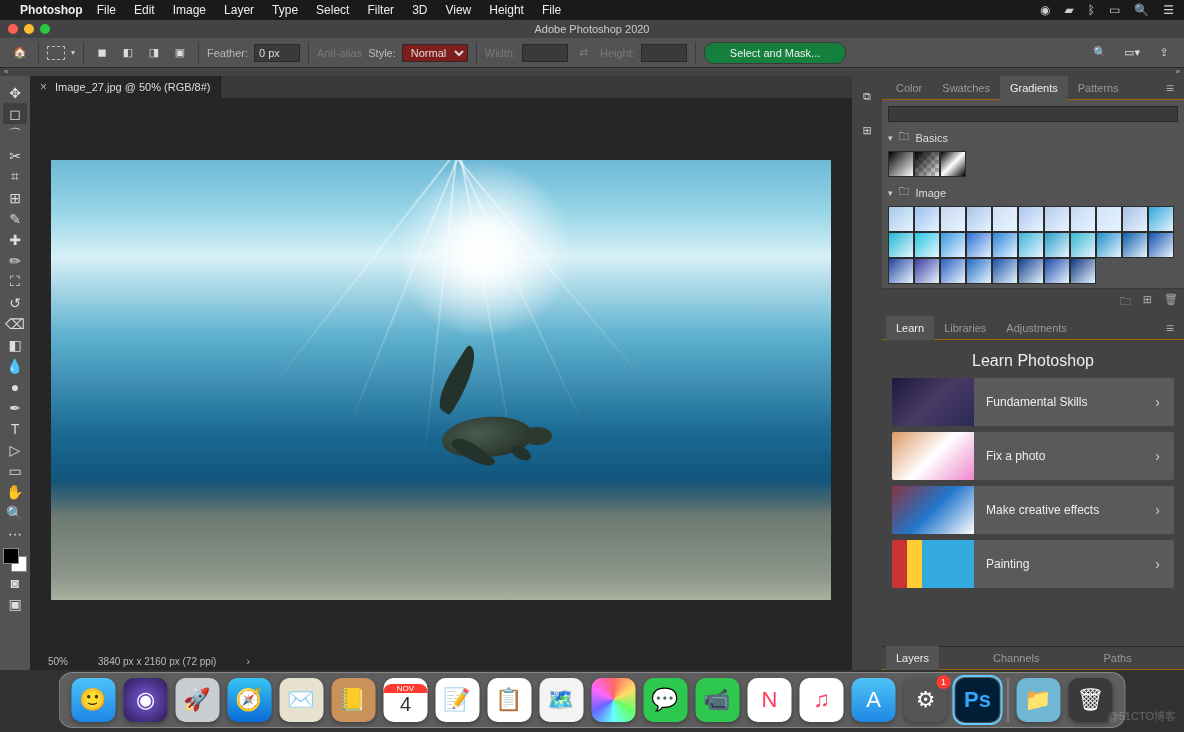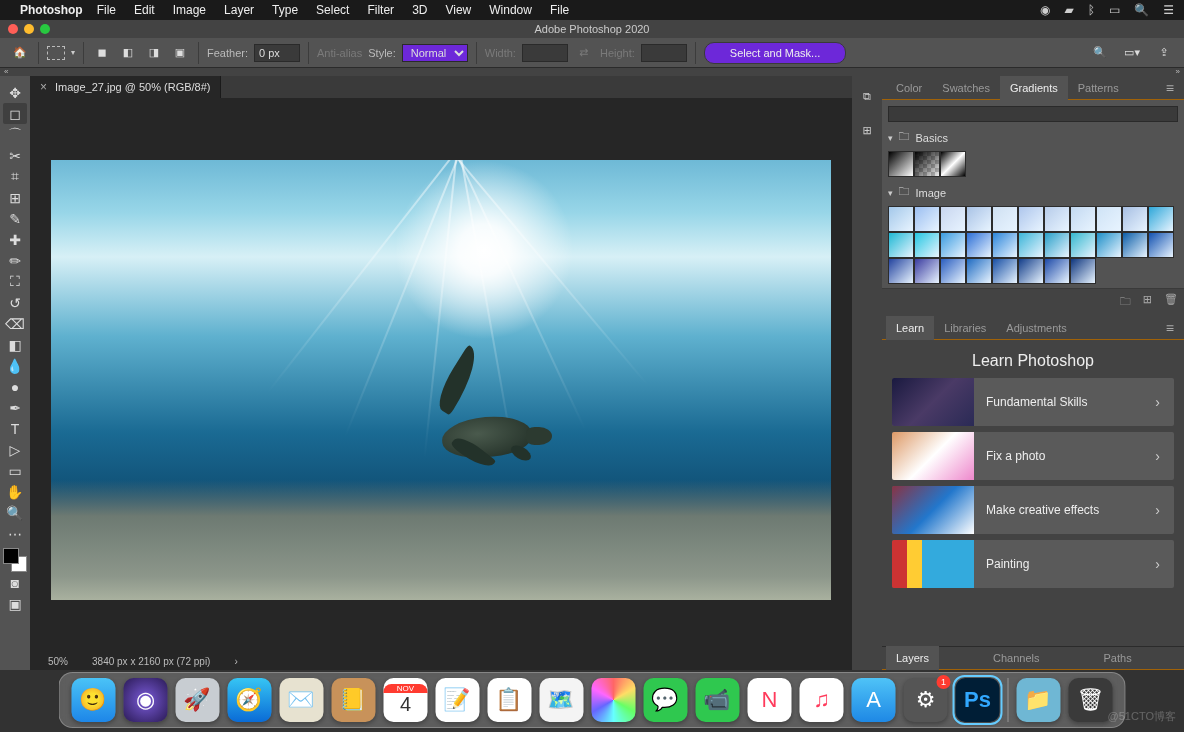--- a/index.html
+++ b/index.html
@@ -13,23 +13,23 @@
 .titlebar { height:18px; background:#434343; display:flex; align-items:center; padding:0 8px; position:relative; }
 .traffic { display:flex; gap:6px; }
 .dot { width:10px; height:10px; border-radius:50%; }
 .dot.r{background:#ff5f57}.dot.y{background:#febc2e}.dot.g{background:#28c840}
 .titlebar .ttl { position:absolute; left:50%; transform:translateX(-50%); color:#ccc; font-size:11px; }
 .optbar { height:30px; background:#535353; display:flex; align-items:center; padding:0 10px; gap:6px; border-bottom:1px solid #2b2b2b; }
 .optbar .ico { width:20px; height:20px; display:flex; align-items:center; justify-content:center; color:#ddd; }
 .optbar .sep { width:1px; height:22px; background:#3c3c3c; margin:0 2px; }
 .optbar .lbl { color:#bbb; font-size:11px; }
 .optbar .field { background:#3a3a3a; border:1px solid #2a2a2a; color:#ddd; height:18px; width:46px; padding:0 4px; font-size:11px; }
-.optbar select { background:#6d28d9; border:1px solid #2a2a2a; color:#ddd; height:18px; font-size:11px; padding:0 4px; }
+.optbar select { background:#7f1d1d; border:1px solid #2a2a2a; color:#ddd; height:18px; font-size:11px; padding:0 4px; }
 .optbar .disabled { color:#7a7a7a; }
-.optbar .btn { background:#6d28d9; border:1px solid #3a3a3a; color:#eee; height:22px; padding:0 25px; font-size:11px; border-radius:10px; }
+.optbar .btn { background:#15803d; border:1px solid #3a3a3a; color:#eee; height:22px; padding:0 25px; font-size:11px; border-radius:10px; }
 .optbar .right { margin-left:auto; display:flex; gap:12px; align-items:center; }
 .collapse-strip { height:8px; background:#434343; position:relative; }
 .collapse-strip .chev { position:absolute; font-size:8px; color:#bbb; top:-1px; }
 .collapse-strip .cl { left:4px; } .collapse-strip .cr { right:4px; }
 .workspace { display:flex; height:594px; }
 .toolbar { width:30px; background:#535353; display:flex; flex-direction:column; align-items:center; padding-top:6px; }
 .tool { width:24px; height:21px; display:flex; align-items:center; justify-content:center; color:#ddd; font-size:14px; border-radius:2px; }
 .tool.sel { background:#3f3f3f; }
 .swatches { margin-top:4px; position:relative; width:24px; height:24px; }
 .sw-b { position:absolute; width:16px; height:16px; background:#fff; border:1px solid #888; right:0; bottom:0; }
@@ -42,21 +42,21 @@
 .canvas-img { width:780px; height:440px; position:relative; overflow:hidden; background:linear-gradient(180deg,#6eb9d6 0%,#98d6e8 12%,#d7f0f6 22%,#5fb1cf 40%,#1a6a93 62%,#0c4468 82%,#6d7d7b 100%); }
 .sun { position:absolute; left:44%; top:0; width:180px; height:180px; background:radial-gradient(circle,#fff 0%,rgba(255,255,255,.9) 20%,rgba(255,255,255,0) 70%); }
 .ray { position:absolute; top:-20px; width:2px; height:320px; background:linear-gradient(180deg,rgba(255,255,255,.55),rgba(255,255,255,0)); transform-origin:top center; }
 .seafloor { position:absolute; bottom:0; left:0; right:0; height:120px; background:linear-gradient(180deg,rgba(140,150,140,0) 0%,#6d7a72 30%,#8c968a 80%,#a9b19f 100%); }
 .turtle { position:absolute; left:45%; top:52%; width:170px; height:80px; }
 .turtle .body { position:absolute; left:40px; top:28px; width:90px; height:40px; background:radial-gradient(ellipse at 40% 40%,#4a5a4d,#1d2a22); border-radius:50% 50% 45% 45%; transform:rotate(-5deg); }
 .turtle .head { position:absolute; left:124px; top:38px; width:26px; height:18px; background:#2c3a30; border-radius:40% 60% 60% 40%; }
 .turtle .fin1 { position:absolute; left:22px; top:-20px; width:70px; height:22px; background:#23322a; border-radius:60% 10% 90% 10%; transform:rotate(-58deg); }
 .turtle .fin2 { position:absolute; left:48px; top:56px; width:46px; height:16px; background:#23322a; border-radius:60% 10% 80% 20%; transform:rotate(38deg); }
 .turtle .fin3 { position:absolute; left:108px; top:58px; width:22px; height:12px; background:#23322a; border-radius:50%; transform:rotate(30deg); }
-.status { height:18px; background:#262626; color:#bbb; font-size:10px; display:flex; align-items:center; padding:0 18px; gap:24px; }
+.status { height:18px; background:#262626; color:#bbb; font-size:10px; display:flex; align-items:center; padding:0 18px; gap:30px; }
 .side-strip { width:30px; background:#434343; display:flex; flex-direction:column; align-items:center; padding-top:10px; gap:14px; }
 .side-strip .sico { width:20px; height:20px; display:flex; align-items:center; justify-content:center; color:#ccc; }
 .panels { width:302px; background:#434343; display:flex; flex-direction:column; }
 .tabrow { height:24px; display:flex; align-items:center; border-bottom:1px solid #a16207; padding:0 4px; }
 .tabrow .ptab { padding:0 10px; height:24px; display:flex; align-items:center; color:#9a9a9a; font-size:11px; }
 .tabrow .ptab.act { background:#535353; color:#eee; }
 .tabrow .menu { margin-left:auto; color:#aaa; padding:0 6px; font-size:14px; }
 .grad-panel { background:#535353; padding:6px 6px 4px 6px; }
 .grad-group { margin-top:6px; }
 .grad-hdr { display:flex; align-items:center; gap:6px; color:#ddd; font-size:11px; }
@@ -96,21 +96,21 @@
   <span class="app">Photoshop</span>
   <span class="mi">File</span>
   <span class="mi">Edit</span>
   <span class="mi">Image</span>
   <span class="mi">Layer</span>
   <span class="mi">Type</span>
   <span class="mi">Select</span>
   <span class="mi">Filter</span>
   <span class="mi">3D</span>
   <span class="mi">View</span>
-  <span class="mi">Window</span>
+  <span class="mi">Height</span>
   <span class="mi">File</span>
   <span class="spacer"></span>
   <span class="ric">◉</span>
   <span class="ric">▰</span>
   <span class="ric">ᛒ</span>
   <span class="ric">▭</span>
   <span class="ric">🔍</span>
   <span class="ric">☰</span>
 </div>
 

